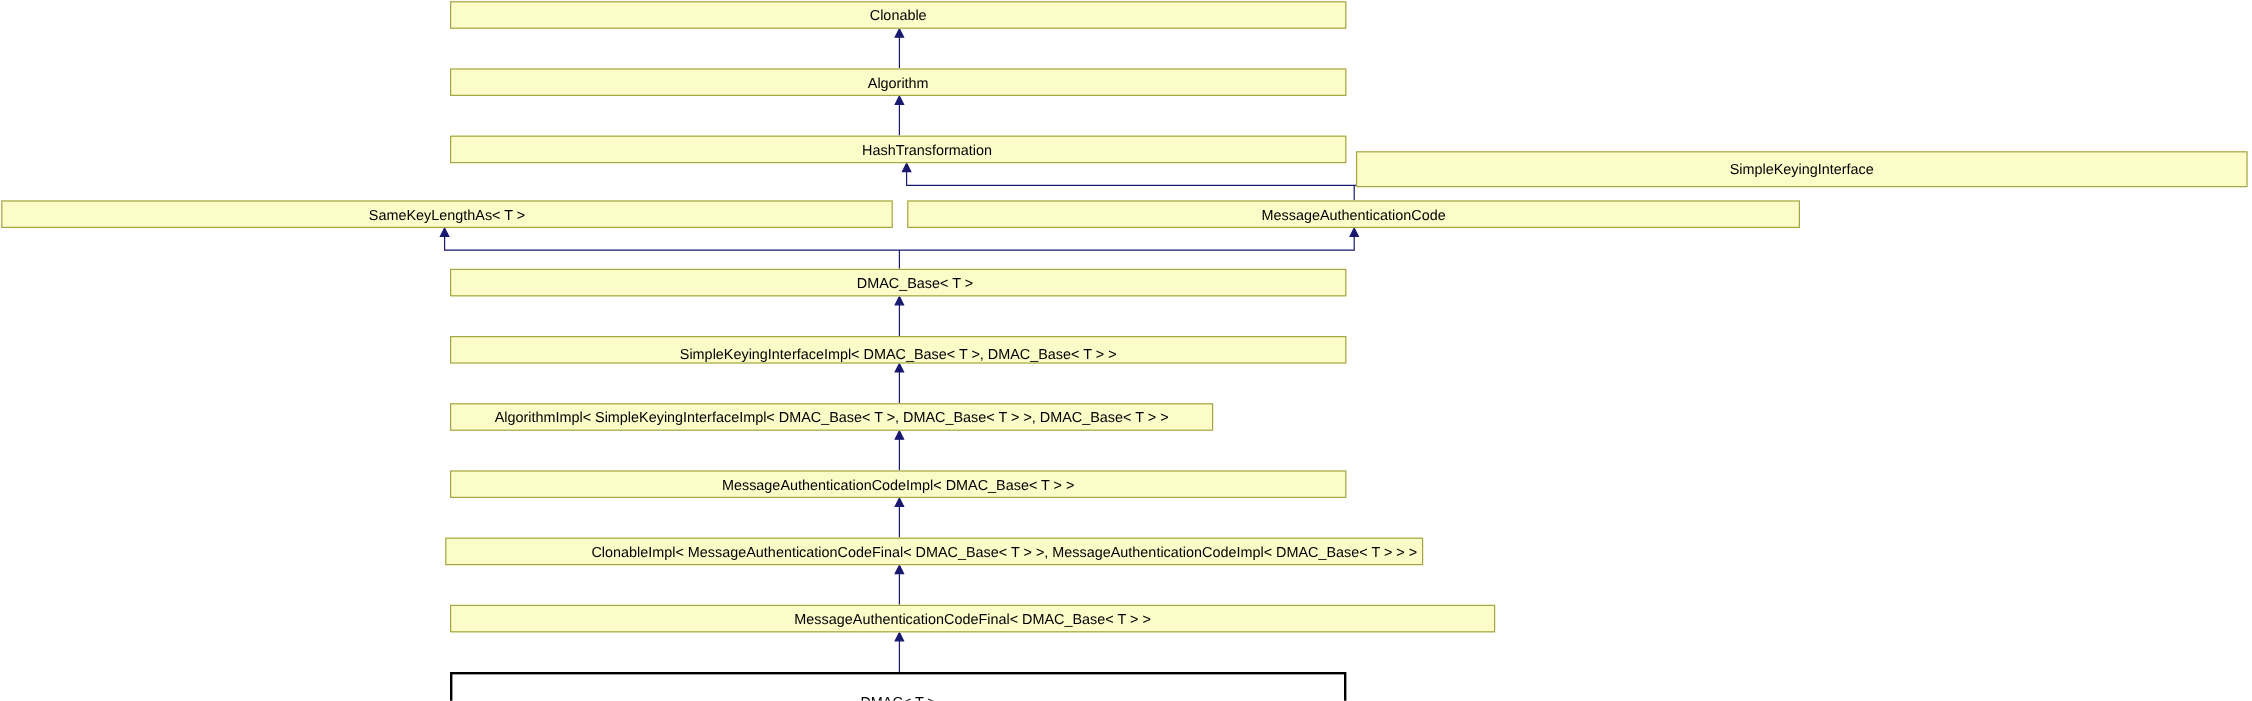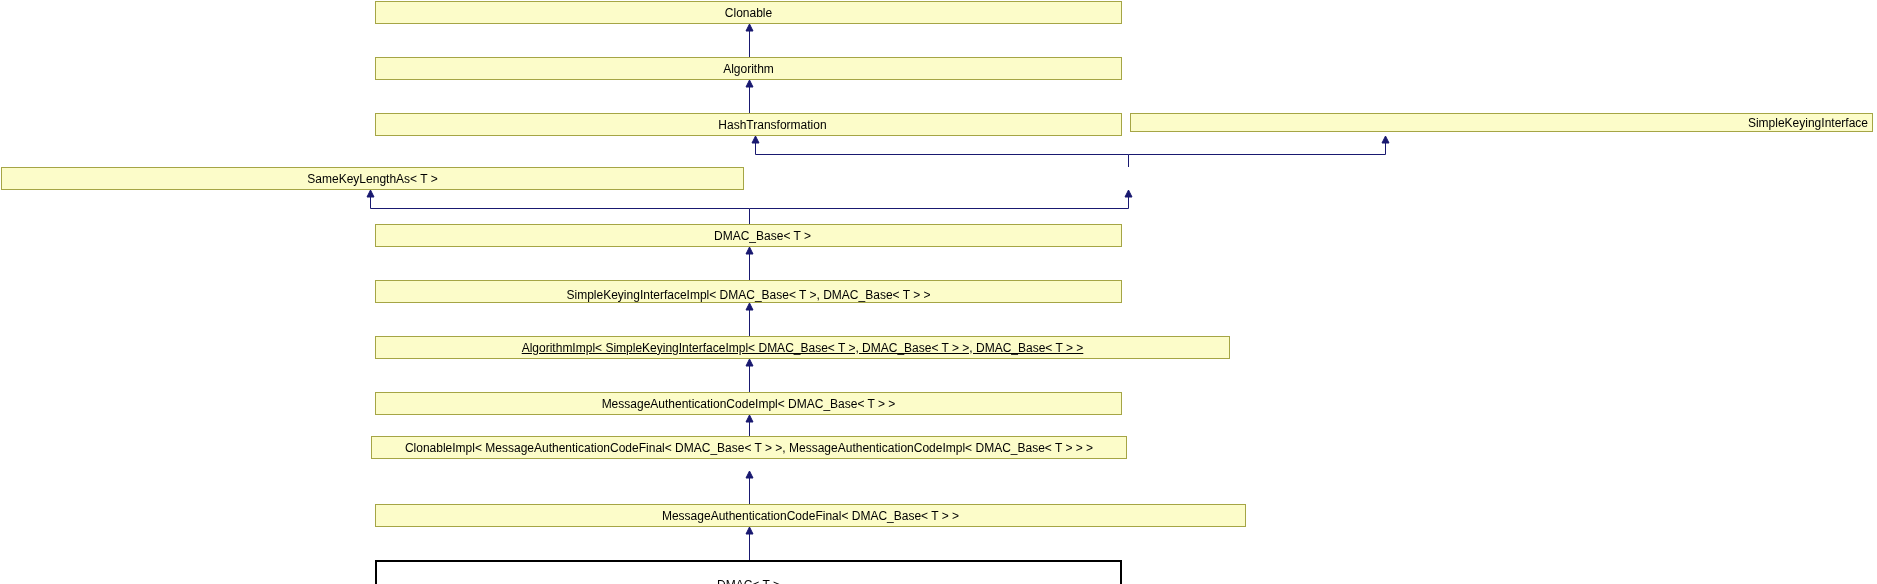--- a/index.html
+++ b/index.html
@@ -102,46 +102,49 @@
   </div>
 
   <div class="node" style="left:375px; top:57px; width:747px; height:23px;">
     <span>Algorithm</span>
   </div>
 
   <div class="node" style="left:375px; top:113px; width:747px; height:23px;padding-left:48px;">
     <span>HashTransformation</span>
   </div>
 
-  <div class="node" style="left:1130px; top:113px; width:743px; height:19px;justify-content:flex-end;">
+  <div class="node" style="left:1130px; top:126px; width:743px; height:30px;">
     <span>SimpleKeyingInterface</span>
   </div>
 
   <div class="node" style="left:1px; top:167px; width:743px; height:23px;text-align:center;">
     <span>SameKeyLengthAs&lt; T &gt;</span>
   </div>
 
+  <div class="node" style="left:756px; top:167px; width:744px; height:23px;">
+    <span>MessageAuthenticationCode</span>
+  </div>
 
   <div class="node" style="left:375px; top:224px; width:747px; height:23px;padding-left:28px;">
     <span>DMAC_Base&lt; T &gt;</span>
   </div>
 
   <div class="node" style="left:375px; top:280px; width:747px; height:23px;align-items:flex-end;">
     <span>SimpleKeyingInterfaceImpl&lt; DMAC_Base&lt; T &gt;, DMAC_Base&lt; T &gt; &gt;</span>
   </div>
 
-  <div class="node" style="left:375px; top:336px; width:855px; height:23px;text-decoration:underline;">
+  <div class="node" style="left:375px; top:336px; width:636px; height:23px;">
     <span>AlgorithmImpl&lt; SimpleKeyingInterfaceImpl&lt; DMAC_Base&lt; T &gt;, DMAC_Base&lt; T &gt; &gt;, DMAC_Base&lt; T &gt; &gt;</span>
   </div>
 
   <div class="node" style="left:375px; top:392px; width:747px; height:23px;text-align:right;">
     <span>MessageAuthenticationCodeImpl&lt; DMAC_Base&lt; T &gt; &gt;</span>
   </div>
 
-  <div class="node" style="left:371px; top:436px; width:756px; height:23px;">
+  <div class="node" style="left:371px; top:448px; width:815px; height:23px;justify-content:flex-end;">
     <span>ClonableImpl&lt; MessageAuthenticationCodeFinal&lt; DMAC_Base&lt; T &gt; &gt;, MessageAuthenticationCodeImpl&lt; DMAC_Base&lt; T &gt; &gt; &gt;</span>
   </div>
 
   <div class="node" style="left:375px; top:504px; width:871px; height:23px;">
     <span>MessageAuthenticationCodeFinal&lt; DMAC_Base&lt; T &gt; &gt;</span>
   </div>
 
   <div class="node current" style="left:375px; top:560px; width:747px; height:34px;align-items:flex-end;">
     <span>DMAC&lt; T &gt;</span>
   </div>

